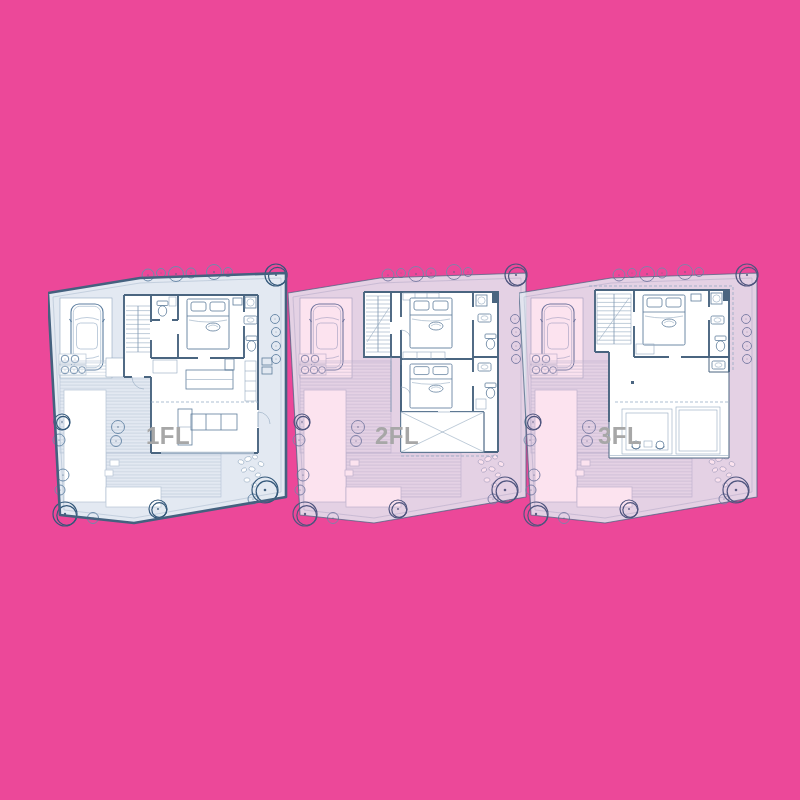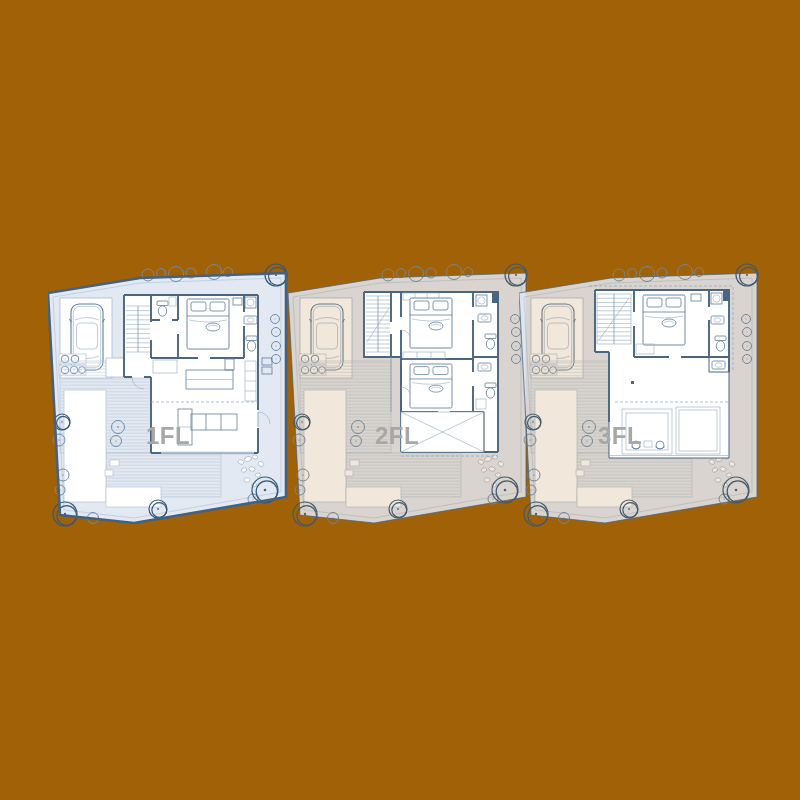--- a/index.html
+++ b/index.html
@@ -1,16 +1,16 @@
 <!DOCTYPE html>
 <html style="--wall: #4a6580; --line: #7e97b1; --site-fill: #e3e9f2; --boundary: #44617f; --tree: #6e8cab; --tree-dark: #34587a; --deck-board: #c3cfdd; --label-gray: #a7a7a7;"><head>
 <meta charset="utf-8">
 <style>
   html,body{margin:0;padding:0;background:#fff;}
-  .canvas{position:relative;width:800px;height:800px;background:#a16207;overflow:hidden;
+  .canvas{position:relative;width:800px;height:800px;background:#ec4899;overflow:hidden;
           font-family:"Liberation Sans",sans-serif;}
   .plan{position:absolute;top:262px;width:245px;height:290px;}
   #plan-1fl{left:48px;} #plan-2fl{left:288px;} #plan-3fl{left:519px;}
 
   
   .site-fill{fill:var(--site-fill,#e3e9f2);stroke:none}
   .inner-line{fill:none;stroke:#b6c4d5;stroke-width:.7}
   .boundary{fill:none;stroke:var(--boundary,#44617f);stroke-linejoin:round}
   .plan--ground .boundary{stroke-width:2.6}
   .plan--upper .boundary{stroke-width:1.1;opacity:.7}

